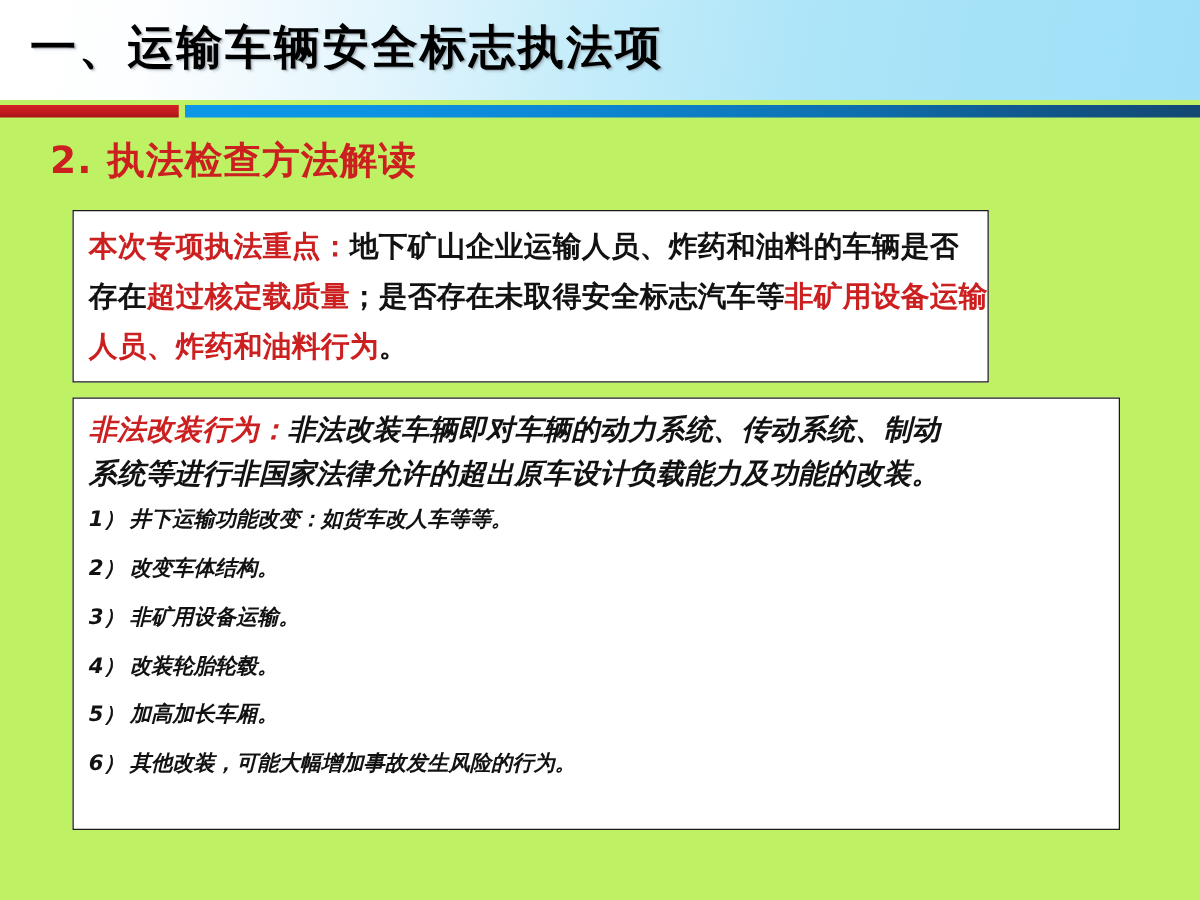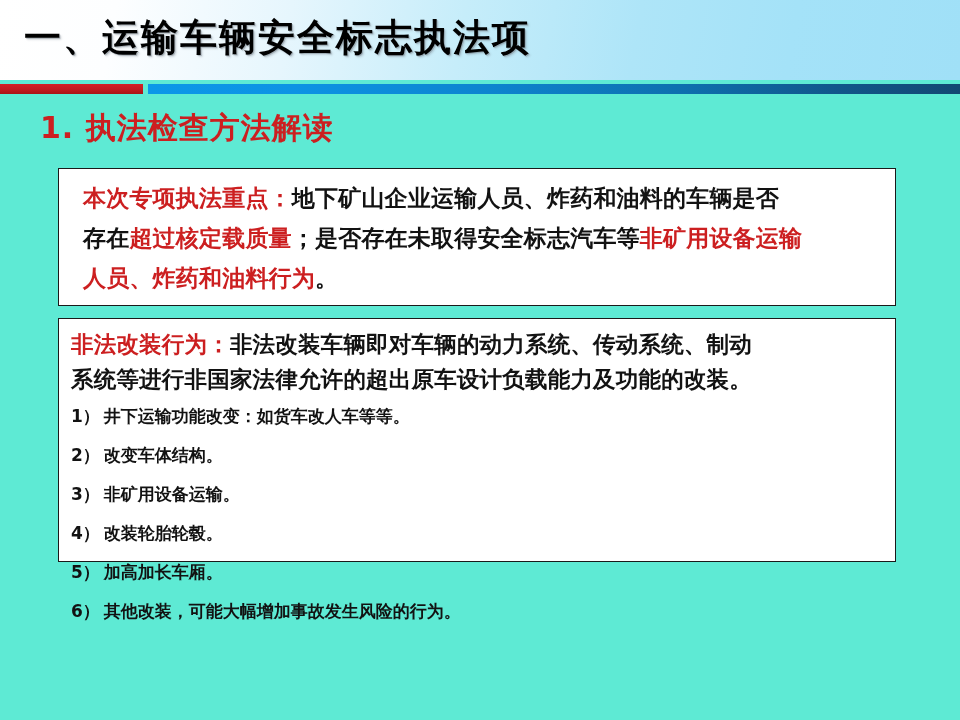--- a/index.html
+++ b/index.html
@@ -11,21 +11,21 @@
     width: 960px;
     height: 720px;
     overflow: hidden;
     font-family: "DejaVu Sans", "Liberation Sans", sans-serif;
   }
 
   #slide {
     position: relative;
     width: 960px;
     height: 720px;
-    background: #5eead4;
+    background: #bef264;
     overflow: hidden;
   }
 
   
   #header-banner {
     position: absolute;
     left: 0; top: 0;
     width: 960px;
     height: 80px;
     background: linear-gradient(100deg,
@@ -91,30 +91,31 @@
   
   .text-box {
     position: absolute;
     background: #ffffff;
     border: 1.5px solid #1a1a1a;
     box-sizing: border-box;
   }
   #box-focus {
     left: 58px;
     top: 168px;
-    width: 838px;
+    width: 733px;
     height: 138px;
-    padding: 9px 12px 6px 24px;
+    padding: 9px 12px 6px 12px;
   }
   #box-definition {
     left: 58px;
     top: 318px;
     width: 838px;
-    height: 244px;
+    height: 346px;
     padding: 8px 12px 8px 12px;
+    font-style: italic;
   }
 
   .para {
     font-family: "DejaVu Sans", "Liberation Sans", sans-serif;
     font-size: 23px;
     font-weight: bold;
     color: #121212;
     line-height: 40px;
     letter-spacing: 0.2px;
     margin: 0;
@@ -144,21 +145,21 @@
 
 <div id="slide">
 
   <div id="header-banner">
     <div id="header-title">一、运输车辆安全标志执法项</div>
   </div>
 
   <div id="accent-rule-red"></div>
   <div id="accent-rule-blue"></div>
 
-  <div id="section-heading">1. 执法检查方法解读</div>
+  <div id="section-heading">2. 执法检查方法解读</div>
 
   <div class="text-box" id="box-focus">
     <p class="para">
       <span class="red">本次专项执法重点：</span><span class="black">地下矿山企业运输人员、炸药和油料的车辆是否</span>
     </p>
     <p class="para">
       <span class="black">存在</span><span class="red">超过核定载质量</span><span class="black">；是否存在未取得安全标志汽车等</span><span class="red">非矿用设备运输</span>
     </p>
     <p class="para">
       <span class="red">人员、炸药和油料行为</span><span class="black">。</span>

